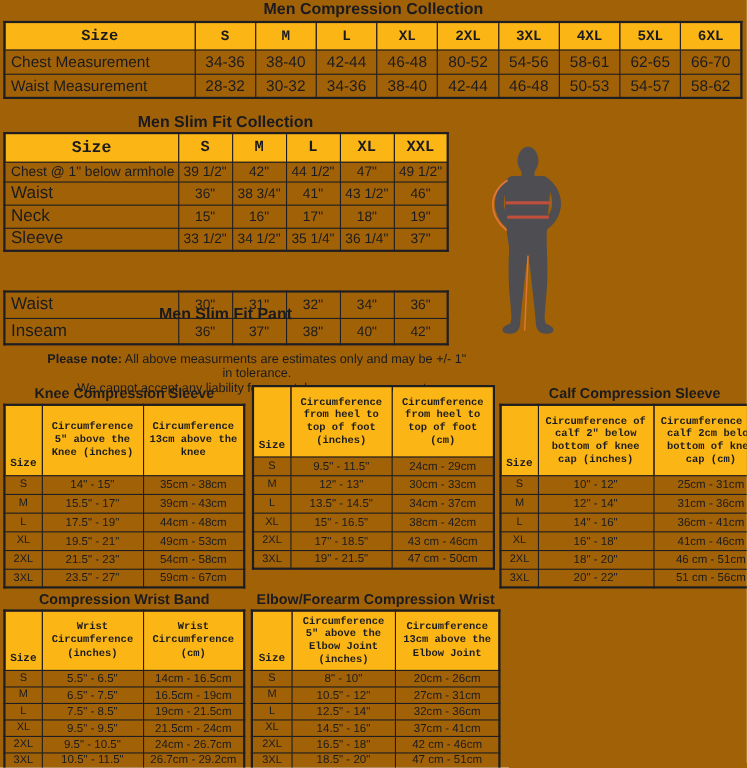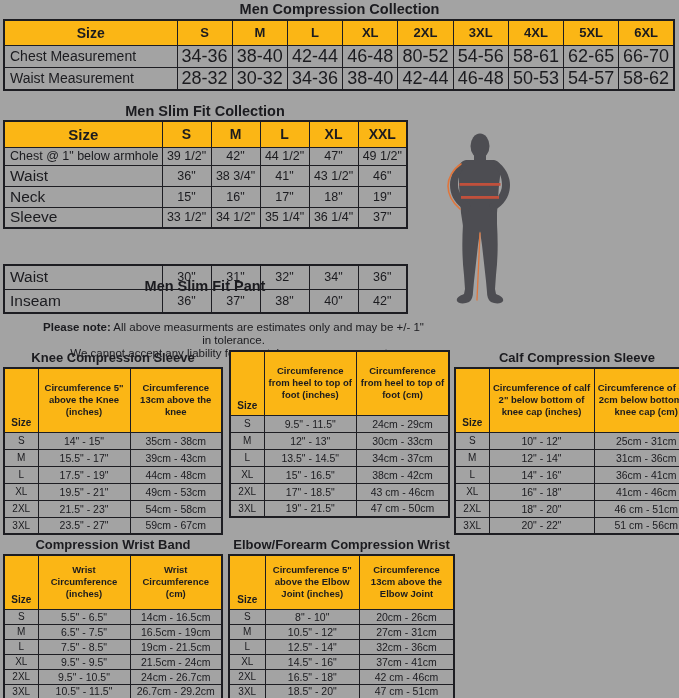--- a/index.html
+++ b/index.html
@@ -2,36 +2,36 @@
 <html style="--header-bg: #FBB615; --border: #1d1d22; --text: #1b1b1f; --figure-body: #4d4d52; --figure-line: #c0503c; --figure-outline: #e0763c;"><head>
 <meta charset="utf-8">
 <style>
   * { margin:0; padding:0; box-sizing:border-box; }
   html,body { background:#fff; }
   body {
     width:679px; height:698px;
     font-family:"Liberation Sans", sans-serif;
     color:#1b1b1f;
   }
-  .page { position:relative; width:679px; height:698px; overflow:hidden; background:#a3a3a3; }
+  .page { position:relative; width:679px; height:698px; overflow:hidden; background:#a16207; }
 
   
   table.tbl { border-collapse:collapse; table-layout:fixed; border:2px solid #1d1d22; }
   table.tbl th, table.tbl td { border:1.5px solid #1d1d22; text-align:center; vertical-align:middle; overflow:hidden; }
-  tr.hd th { background:var(--header-bg,#FBB615); font-weight:bold; }
+  tr.hd th { background:var(--header-bg,#FBB615); font-weight:bold;font-family:Liberation Mono, monospace; }
 
   .big-title { font-weight:bold; font-size:14.5px; text-align:center; }
   .sm-title  { font-weight:bold; font-size:13px;  text-align:center; margin-bottom:2px; }
 
   
   .t1-title { position:absolute; top:1px; left:0; width:679px; }
   .t1 { position:absolute; top:19px; left:3px; width:672px; }
   .t1 tr.hd th { height:25px; font-size:13px; }
   .t1 tr.hd th:first-child { font-size:14px; }
-  .t1 tbody td { height:22px; font-size:18px; }
+  .t1 tbody td { height:22px; font-size:14px; }
   .t1 td.lbl { text-align:left; padding-left:5px; font-size:14px; }
 
   
   .t2-title { position:absolute; top:103px; left:0; width:410px; }
   .t2 { position:absolute; top:120px; left:3px; width:405px; }
   .t2 tr.hd th { height:26px; font-size:14px; }
   .t2 tr.hd th:first-child { font-size:15px; }
   .t2 tbody td { height:21px; font-size:12.5px; }
   .t2 td.lbl { text-align:left; padding-left:5px; font-size:15.5px; }
   .t2 tbody tr:first-child td { height:18px; }

